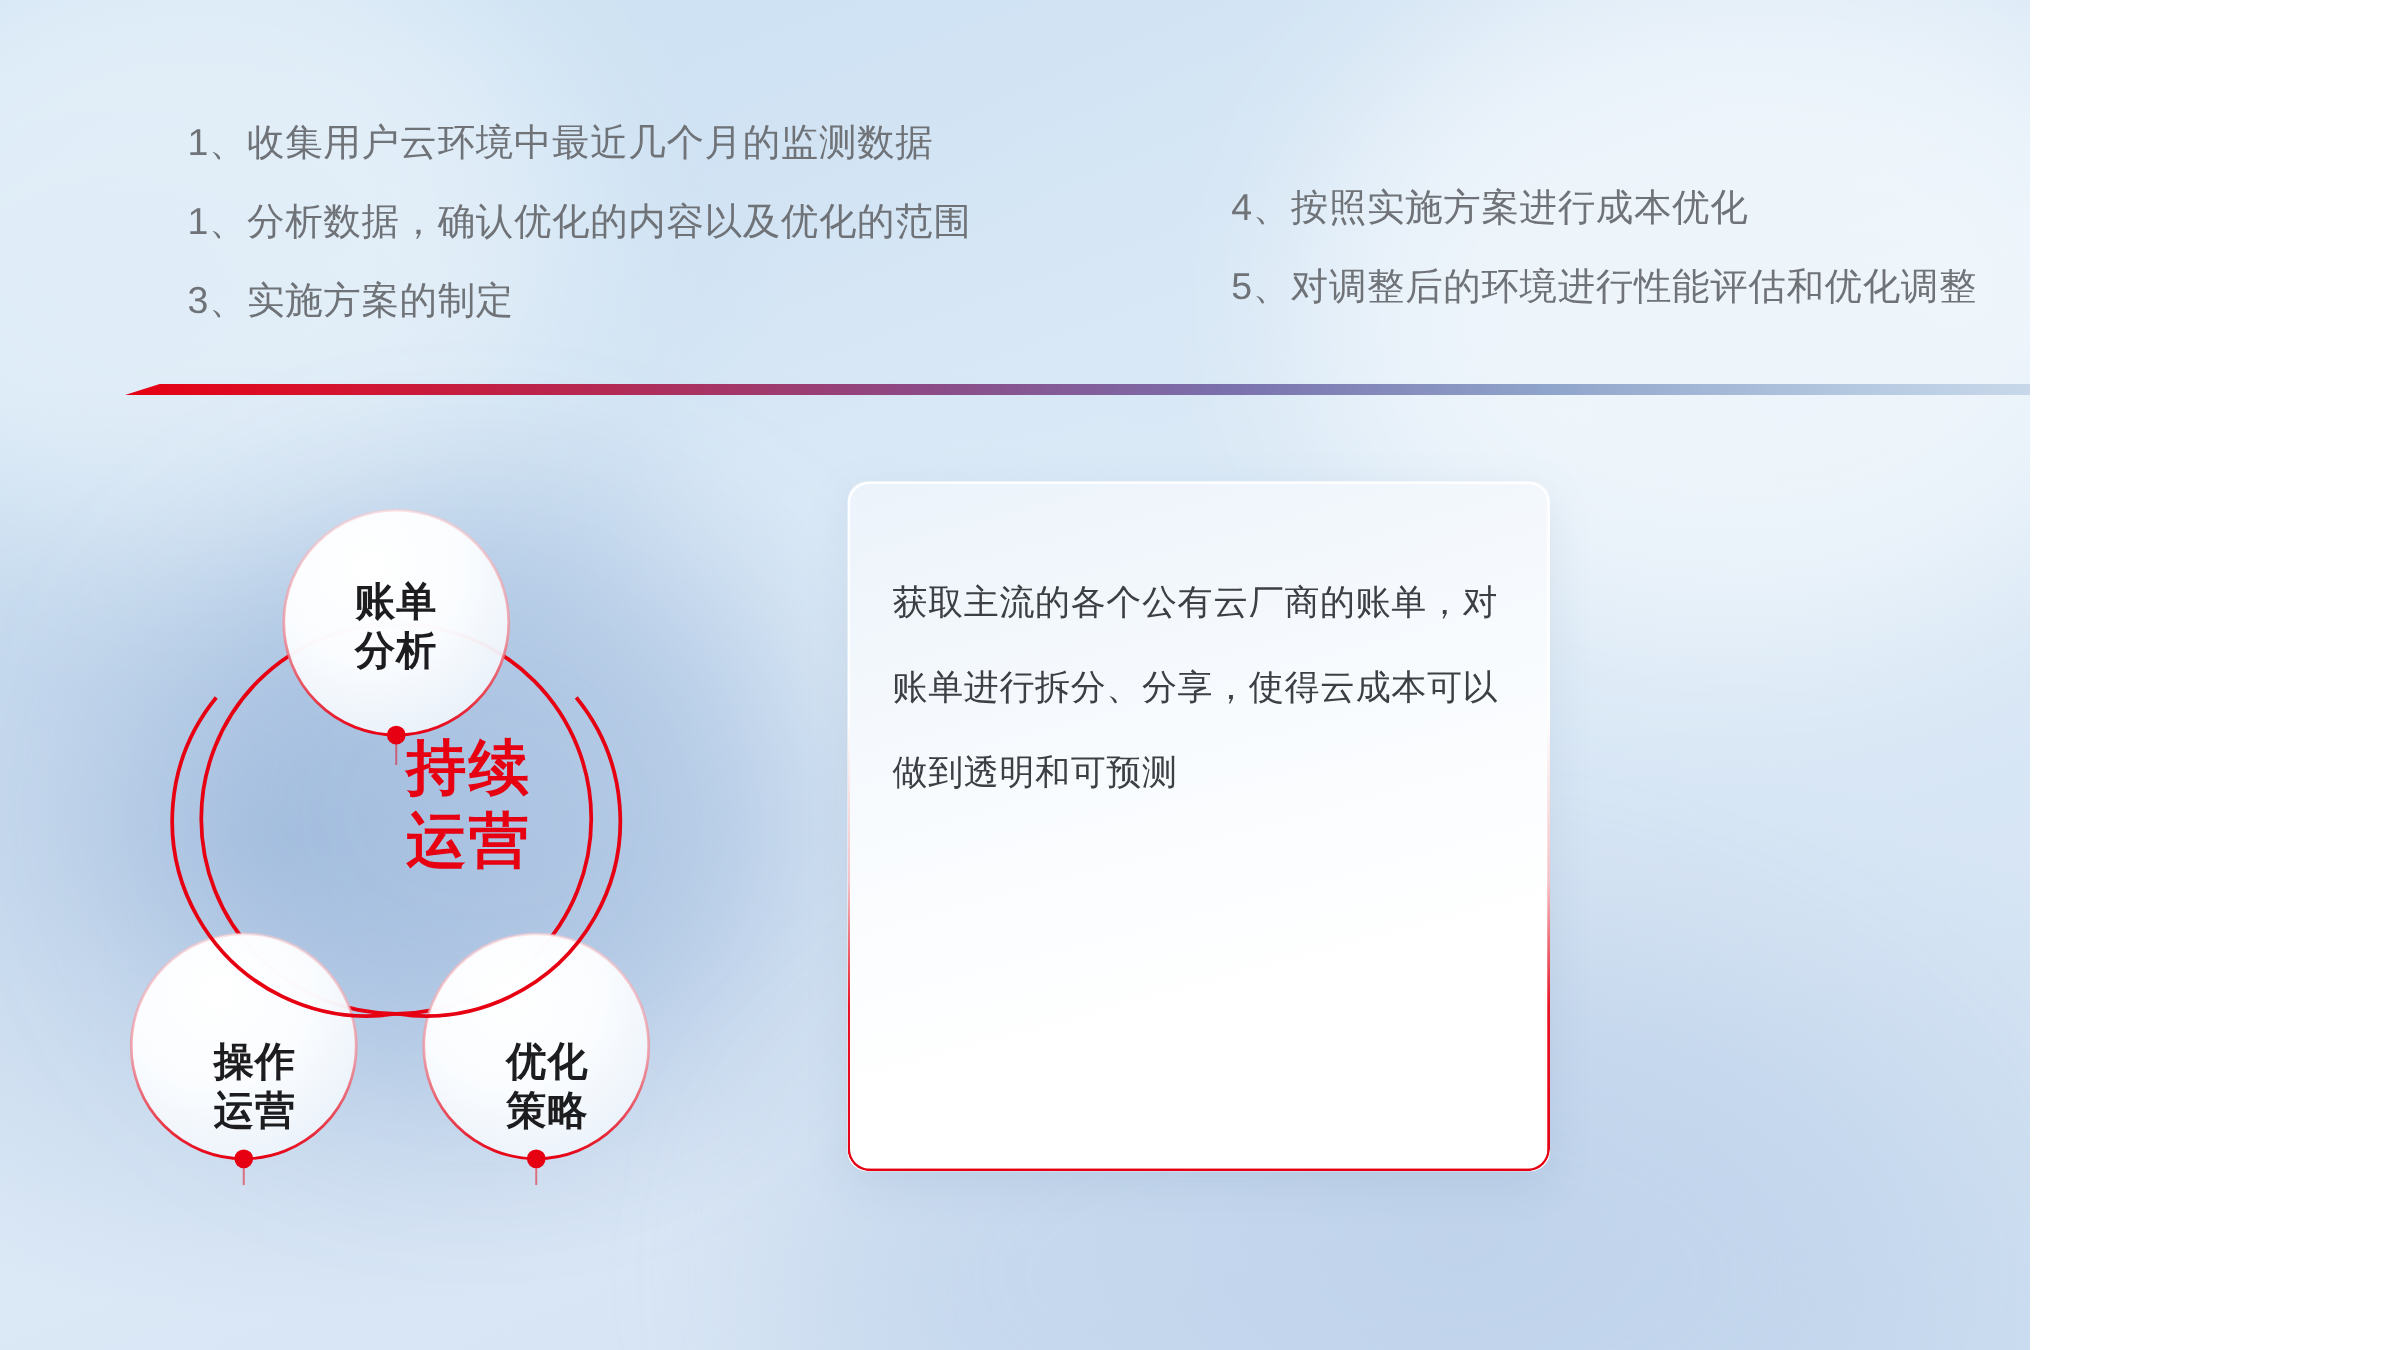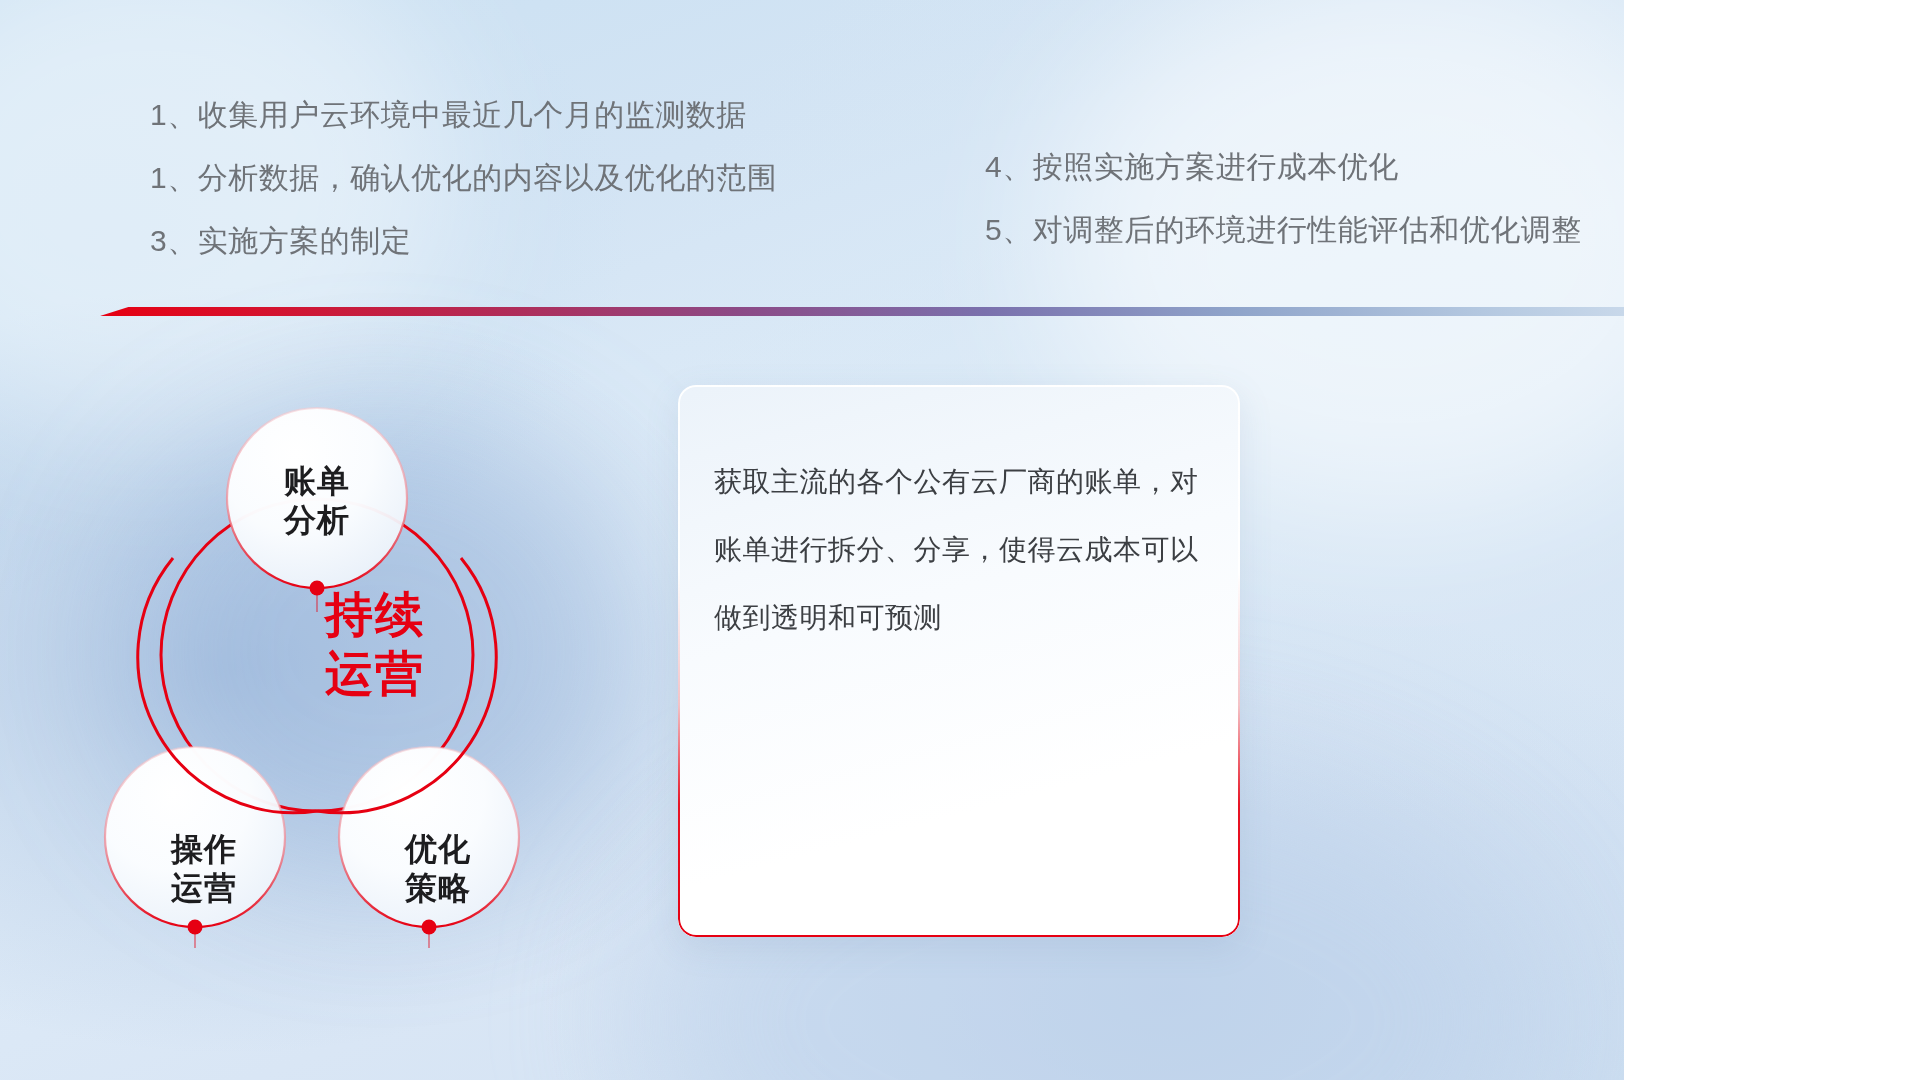--- a/index.html
+++ b/index.html
@@ -103,21 +103,21 @@
        rgba(255,255,255,0.92) 34%,
        rgba(240,175,180,0.75) 58%,
        rgba(230,0,18,0.92) 76%,
        #e60012 100%);
     -webkit-mask: linear-gradient(#000 0 0) content-box, linear-gradient(#000 0 0);
     -webkit-mask-composite: xor;
     mask: linear-gradient(#000 0 0) content-box, linear-gradient(#000 0 0);
     mask-composite: exclude;
     pointer-events:none;
   }
-  #card-1 { left:678px; }
+  #card-1 { left:678px;border-radius:16px; }
   #card-2 { left:1285px; }
 
   .card-body {
     position:absolute;
     left:36px; right:30px; top:63px;
     color:#3c3f43;
     font-size:28px;
     line-height:2.42;
     letter-spacing:0.5px;
     font-weight:400;

